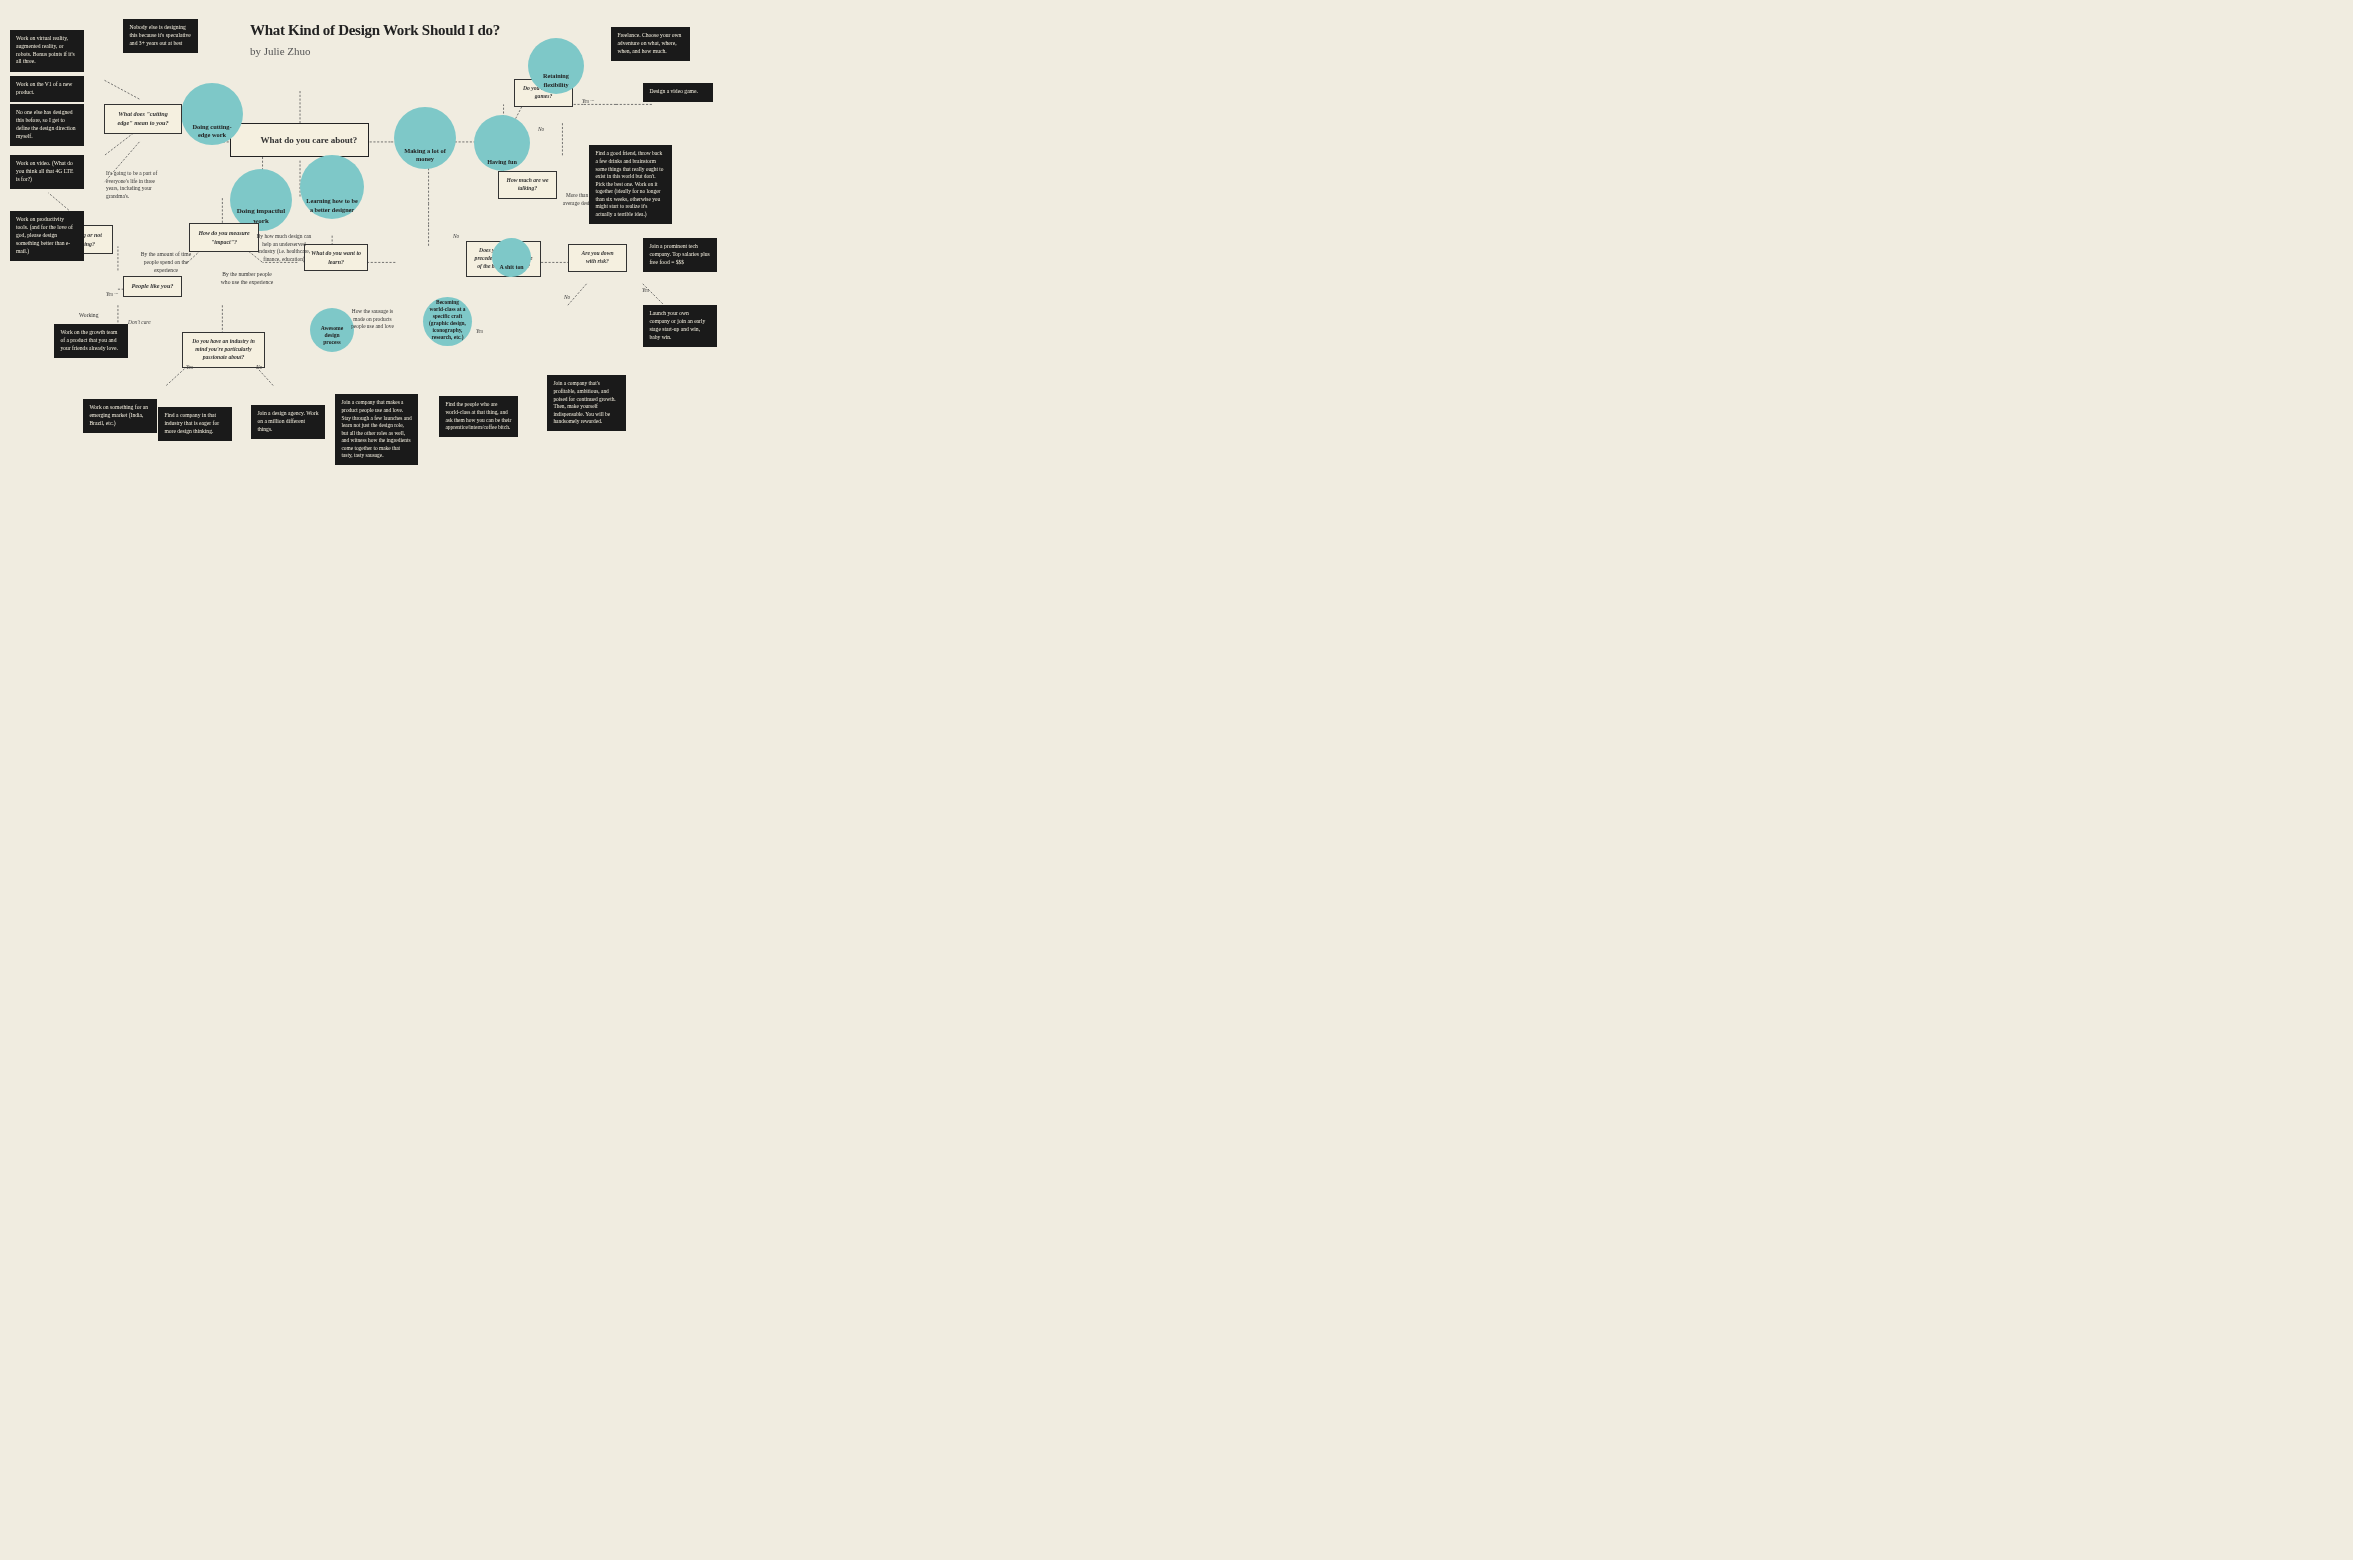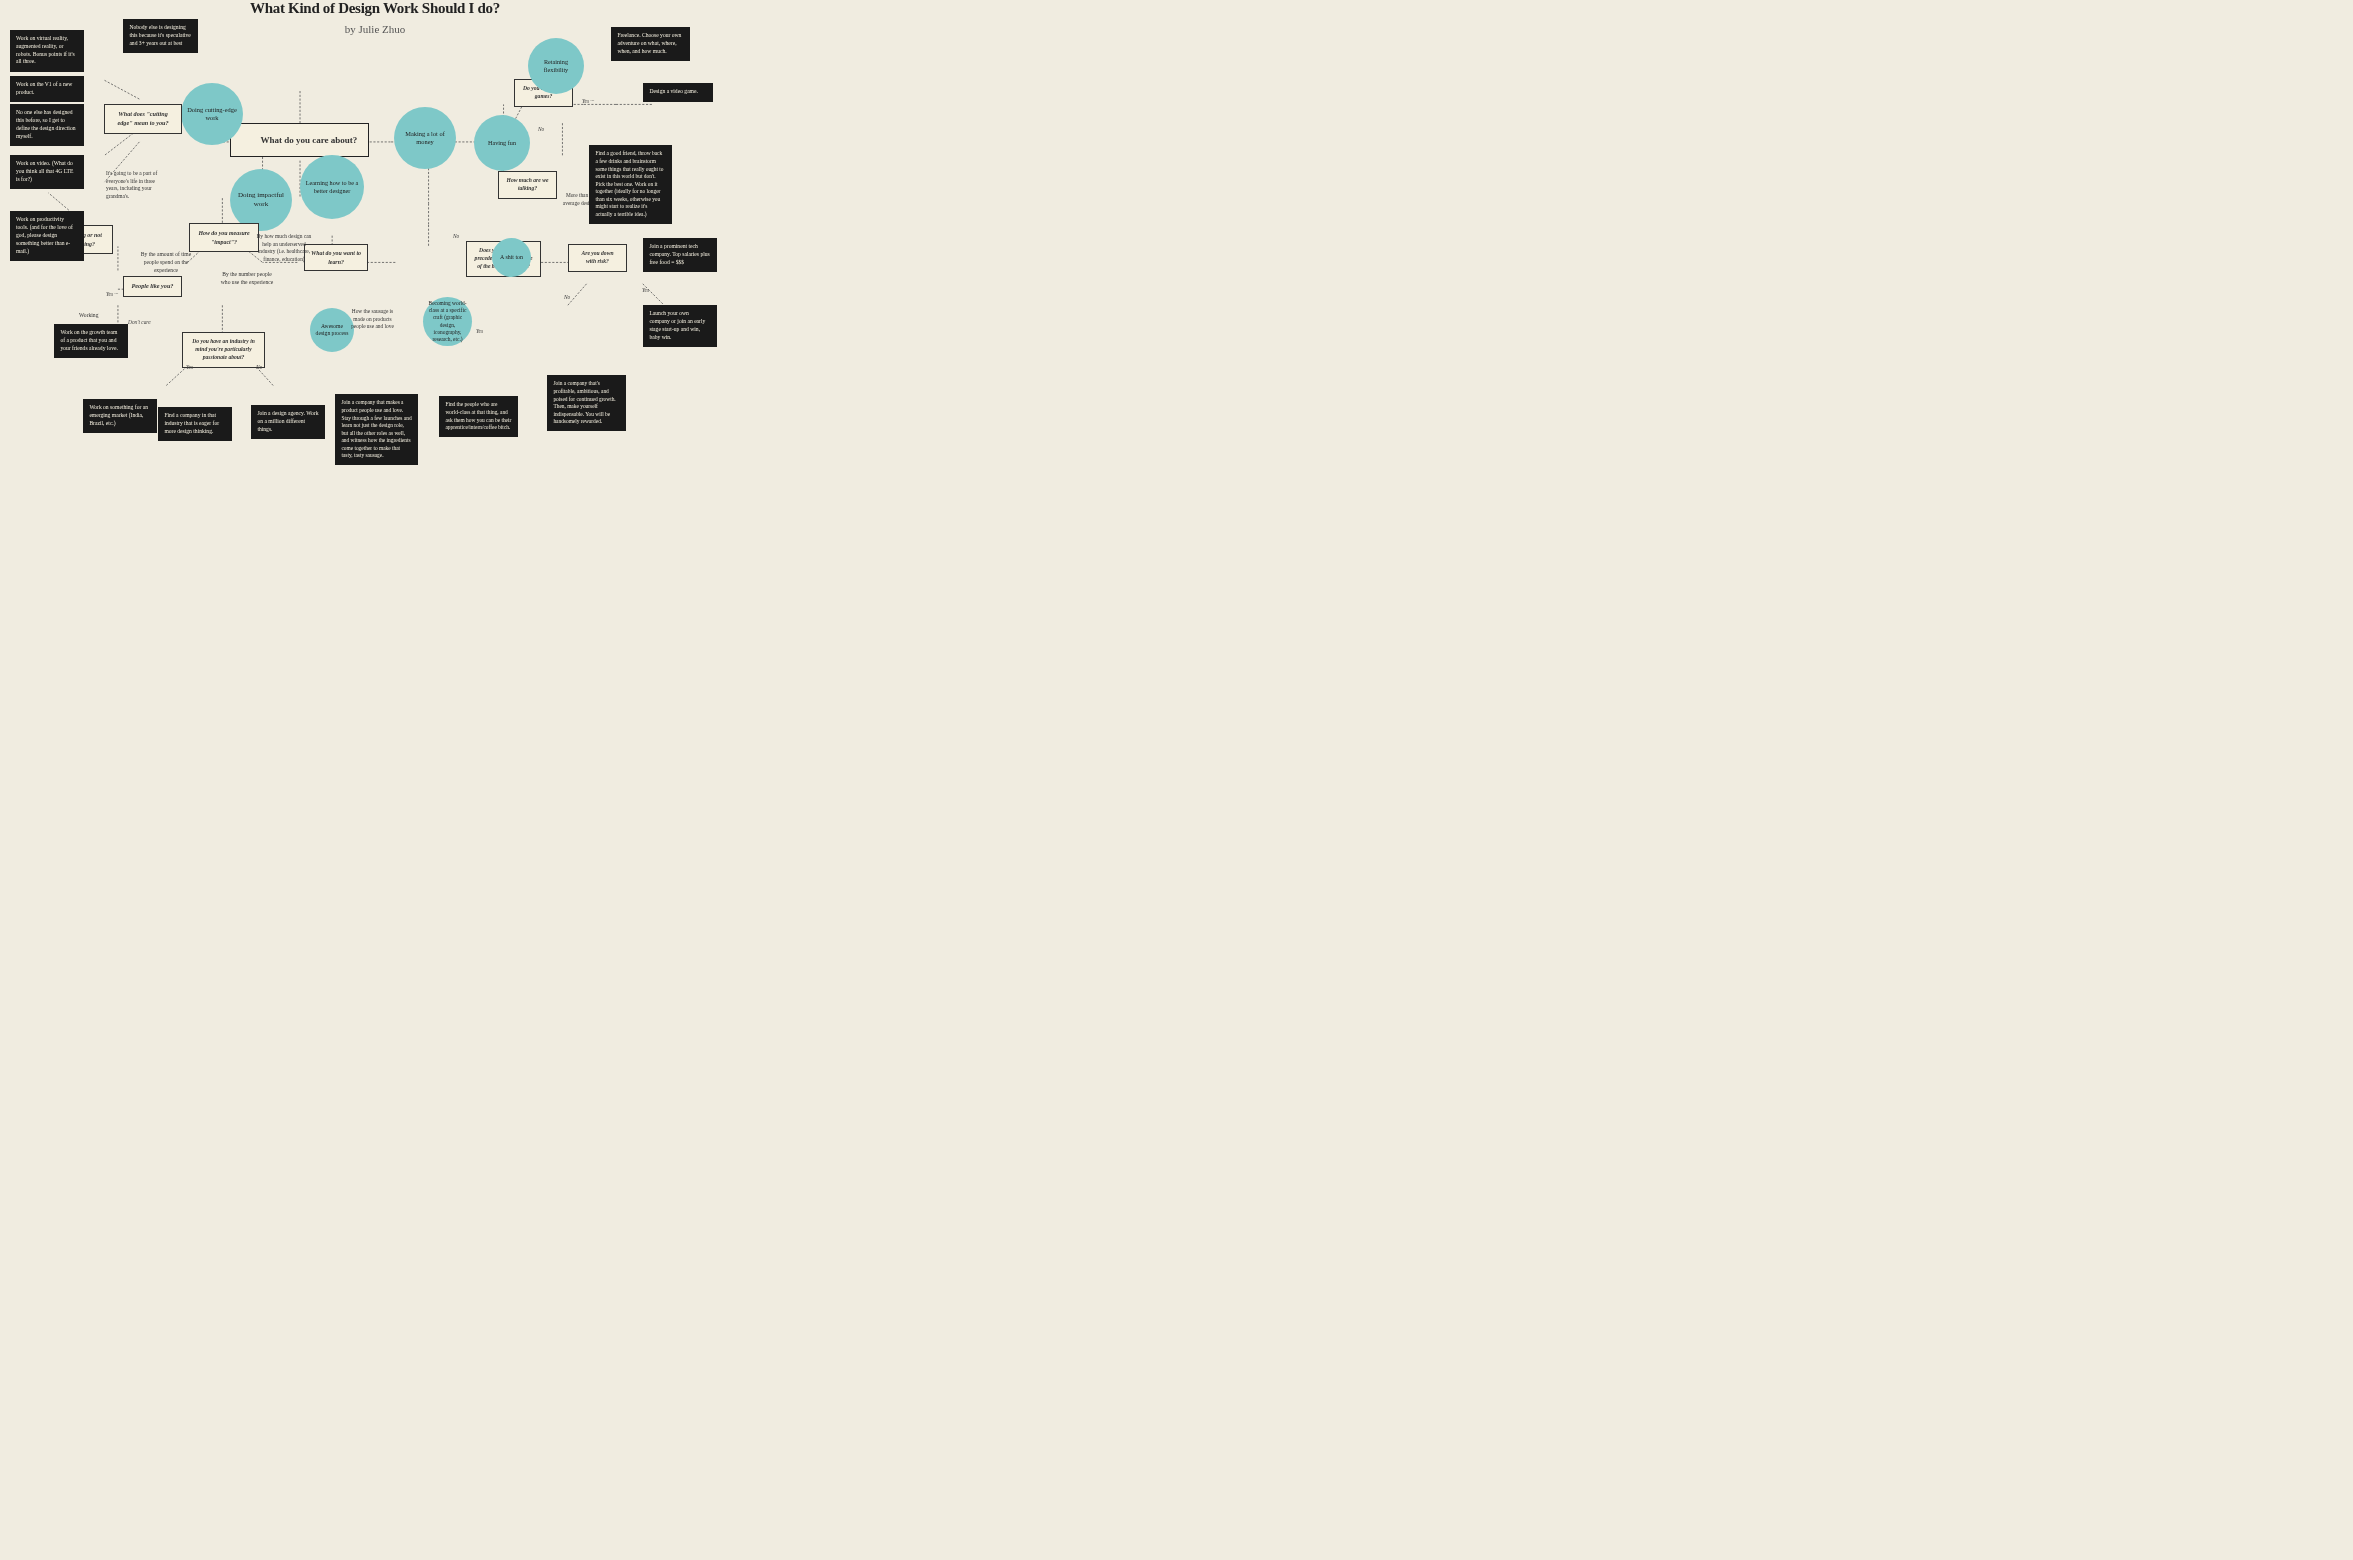--- a/index.html
+++ b/index.html
@@ -11,48 +11,48 @@
       position: relative;
       overflow: hidden;
     }
     .canvas {
       position: relative;
       width: 750px;
       height: 482px;
     }
     .title-area {
       position: absolute;
-      top: 0;
+      top: 22px;
       left: 50%;
       transform: translateX(-50%);
-      text-align: center;
+      text-align: left;
       z-index: 10;
     }
     .main-title {
       font-size: 15px;
       font-weight: bold;
       color: #222;
       letter-spacing: -0.3px;
     }
     .subtitle {
       font-size: 11px;
       color: #555;
       margin-top: 6px;
     }
     
     .node-circle {
       position: absolute;
       border-radius: 50%;
       background-color: #7ec8c8;
       display: flex;
-      align-items: center;
+      align-items: flex-end;
       justify-content: center;
       text-align: center;
       font-size: 6.4px;
-      font-weight: 400;
+      font-weight: 700;
       color: #222;
       padding: 5.4px;
       line-height: 1.3;
       z-index: 5;
     }
     .node-circle.large {
       width: 70px;
       height: 70px;
       font-size: 7px;
     }

